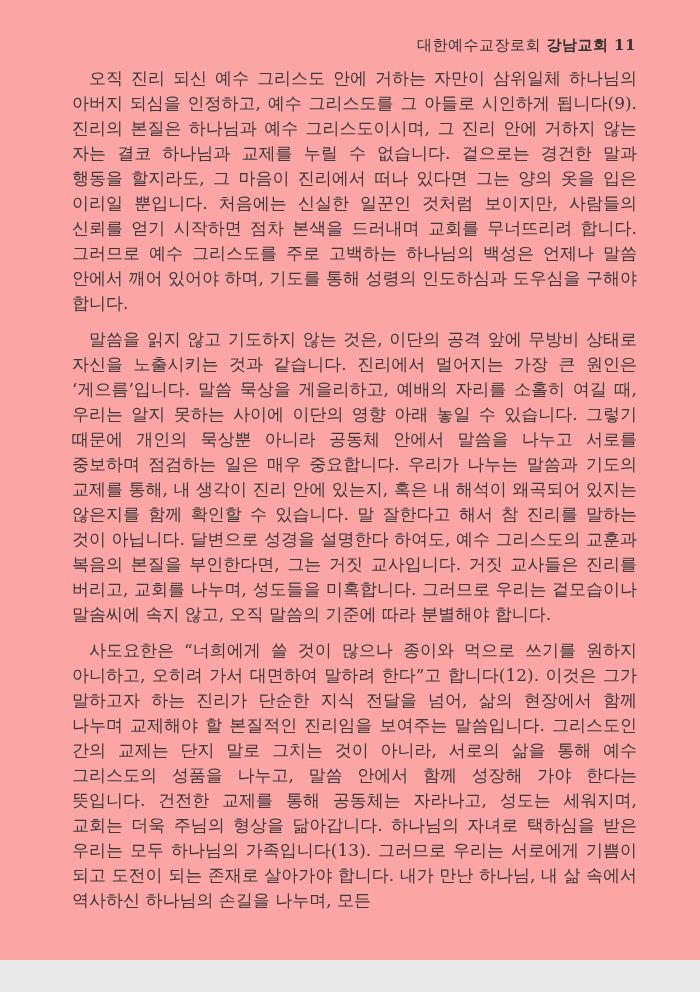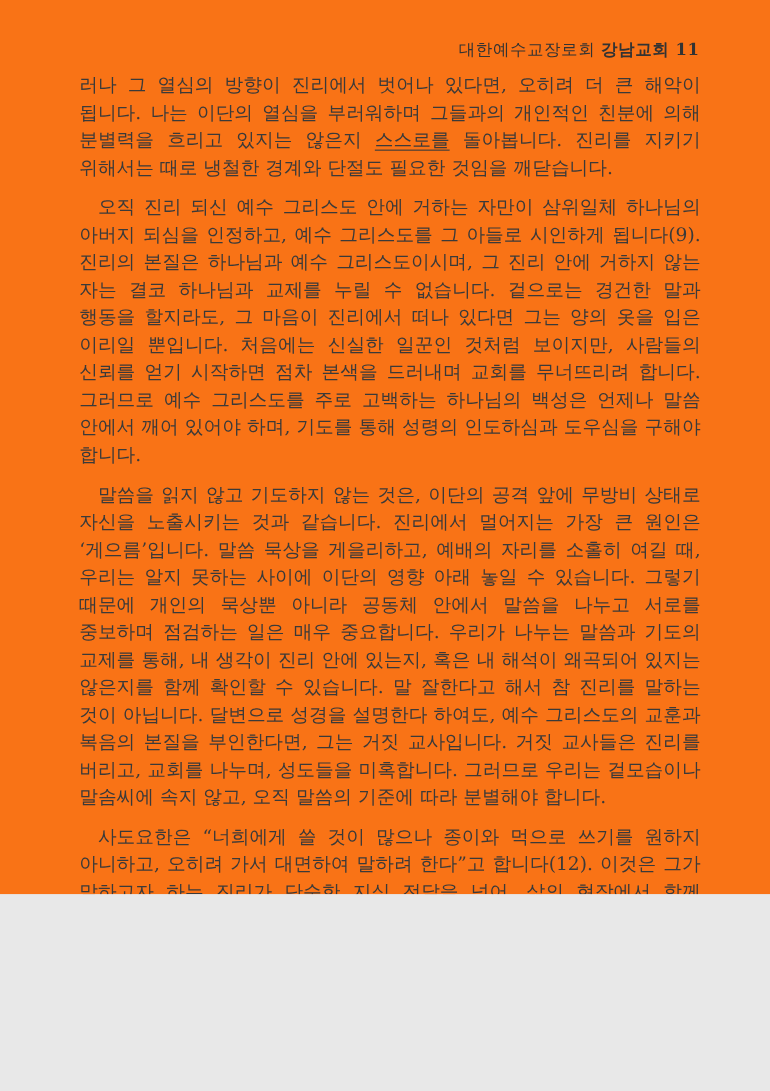--- a/index.html
+++ b/index.html
@@ -3,23 +3,23 @@
 <meta charset="utf-8">
 <style>
   html, body {
     margin: 0;
     padding: 0;
     background: #e8e8e8;
   }
   .page {
     position: relative;
     width: 700px;
-    height: 813px;
+    height: 960px;
     margin: 0 auto;
-    background: #f97316;
+    background: #fca5a5;
     font-family: "DejaVu Serif", "Liberation Serif", serif;
     color: #3a3a3a;
     overflow: hidden;
   }
   .running-head {
     position: absolute;
     top: 36px;
     left: 72px;
     width: 564px;
     text-align: right;
@@ -59,21 +59,20 @@
 
 <div class="page">
 
   <div class="running-head">
     <span>대한예수교장로회</span>
     <span class="church-page">강남교회 11</span>
   </div>
 
   <div class="content">
 
-    <p><span>러나 그 열심의 방향이 진리에서 벗어나 있다면, 오히려 더 큰 해악이 됩니다. 나는 이단의 열심을 부러워하며 그들과의 개인적인 친분에 의해 분별력을 흐리고 있지는 않은지 </span><span class="u">스스로를</span><span> 돌아봅니다. 진리를 지키기 위해서는 때로 냉철한 경계와 단절도 필요한 것임을 깨닫습니다.</span></p>
 
     <p class="indent">오직 진리 되신 예수 그리스도 안에 거하는 자만이 삼위일체 하나님의 아버지 되심을 인정하고, 예수 그리스도를 그 아들로 시인하게 됩니다(9). 진리의 본질은 하나님과 예수 그리스도이시며, 그 진리 안에 거하지 않는 자는 결코 하나님과 교제를 누릴 수 없습니다. 겉으로는 경건한 말과 행동을 할지라도, 그 마음이 진리에서 떠나 있다면 그는 양의 옷을 입은 이리일 뿐입니다. 처음에는 신실한 일꾼인 것처럼 보이지만, 사람들의 신뢰를 얻기 시작하면 점차 본색을 드러내며 교회를 무너뜨리려 합니다. 그러므로 예수 그리스도를 주로 고백하는 하나님의 백성은 언제나 말씀 안에서 깨어 있어야 하며, 기도를 통해 성령의 인도하심과 도우심을 구해야 합니다.</p>
 
     <p class="indent">말씀을 읽지 않고 기도하지 않는 것은, 이단의 공격 앞에 무방비 상태로 자신을 노출시키는 것과 같습니다. 진리에서 멀어지는 가장 큰 원인은 ‘게으름’입니다. 말씀 묵상을 게을리하고, 예배의 자리를 소홀히 여길 때, 우리는 알지 못하는 사이에 이단의 영향 아래 놓일 수 있습니다. 그렇기 때문에 개인의 묵상뿐 아니라 공동체 안에서 말씀을 나누고 서로를 중보하며 점검하는 일은 매우 중요합니다. 우리가 나누는 말씀과 기도의 교제를 통해, 내 생각이 진리 안에 있는지, 혹은 내 해석이 왜곡되어 있지는 않은지를 함께 확인할 수 있습니다. 말 잘한다고 해서 참 진리를 말하는 것이 아닙니다. 달변으로 성경을 설명한다 하여도, 예수 그리스도의 교훈과 복음의 본질을 부인한다면, 그는 거짓 교사입니다. 거짓 교사들은 진리를 버리고, 교회를 나누며, 성도들을 미혹합니다. 그러므로 우리는 겉모습이나 말솜씨에 속지 않고, 오직 말씀의 기준에 따라 분별해야 합니다.</p>
 
     <p class="indent">사도요한은 “너희에게 쓸 것이 많으나 종이와 먹으로 쓰기를 원하지 아니하고, 오히려 가서 대면하여 말하려 한다”고 합니다(12). 이것은 그가 말하고자 하는 진리가 단순한 지식 전달을 넘어, 삶의 현장에서 함께 나누며 교제해야 할 본질적인 진리임을 보여주는 말씀입니다. 그리스도인 간의 교제는 단지 말로 그치는 것이 아니라, 서로의 삶을 통해 예수 그리스도의 성품을 나누고, 말씀 안에서 함께 성장해 가야 한다는 뜻입니다. 건전한 교제를 통해 공동체는 자라나고, 성도는 세워지며, 교회는 더욱 주님의 형상을 닮아갑니다. 하나님의 자녀로 택하심을 받은 우리는 모두 하나님의 가족입니다(13). 그러므로 우리는 서로에게 기쁨이 되고 도전이 되는 존재로 살아가야 합니다. 내가 만난 하나님, 내 삶 속에서 역사하신 하나님의 손길을 나누며, 모든</p>
 
   </div>
 
 </div>

